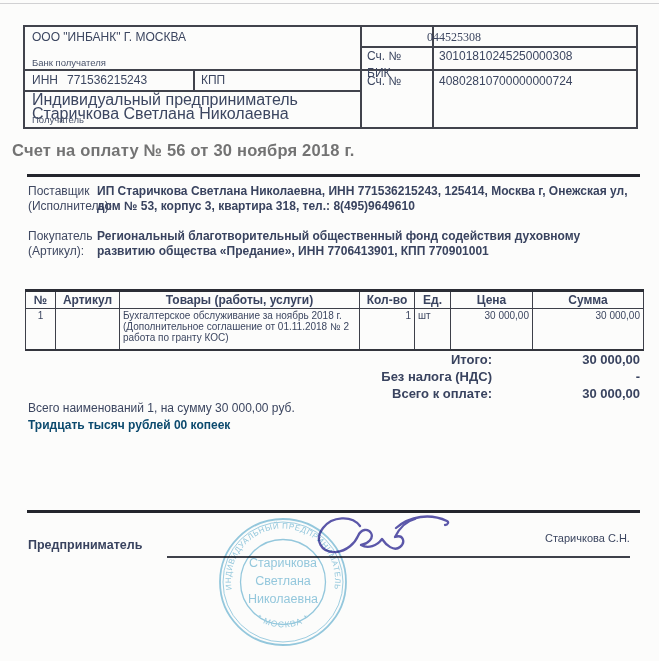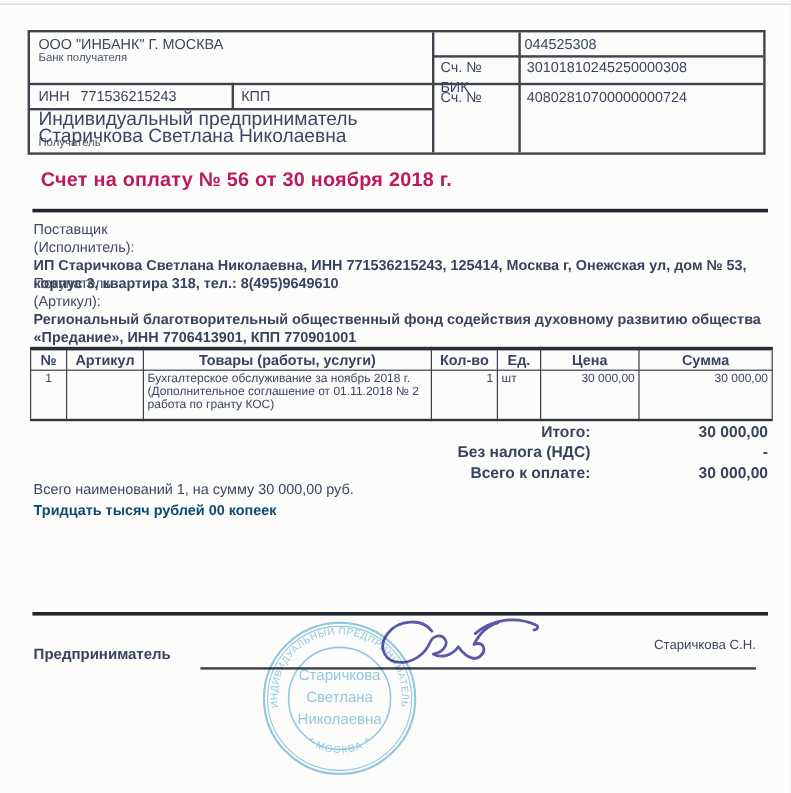--- a/index.html
+++ b/index.html
@@ -14,25 +14,25 @@
   .scan-artifact { left:0; top:3px; width:659px; height:1px; background:rgba(110,110,120,.30); }
 
   
   .bank-table { left:23px; top:25px; width:615px; height:104px; border:2px solid #41434c; }
   .bank-table .cellline { position:absolute; background:#41434c; }
   .bt-text { position:absolute; font-size:12px; line-height:14px; white-space:nowrap; }
   .bt-small { position:absolute; font-size:9.5px; line-height:11px; color:#49536b; }
   .bt-wrap { position:absolute; font-size:16px; line-height:13.5px; white-space:normal; }
 
   
-  .doc-title { left:34px; top:141px; font-size:16.5px; font-weight:bold; color:#be185d; letter-spacing:.2px; }
+  .doc-title { left:12px; top:141px; font-size:16.5px; font-weight:bold; color:#737373; letter-spacing:.2px; }
   .rule { background:#23252c; }
 
   
-  .party { display:flex; font-size:12px; line-height:15px;flex-direction:column; }
+  .party { display:flex; font-size:12px; line-height:15px; }
   .party .plabel { width:69px; flex:none; color:#404962; }
   .party .pvalue { font-weight:bold; color:#39435f; }
 
   
   table.items { border-collapse:collapse; table-layout:fixed; width:618px; }
   table.items, table.items th, table.items td { border:1.5px solid #3d3f49; }
   table.items { border-top:3px solid #2b2d35; border-bottom:2px solid #33353d; }
   table.items th { font-size:12px; font-weight:bold; height:18px; padding:1px 2px; color:#39435f; }
   table.items td { font-size:10px; vertical-align:top; padding:1px 3px; height:41px; color:#3c4660; }
   td.c { text-align:center; font-size:11px; }
@@ -64,29 +64,29 @@
   <div class="abs bank-table">
 
     <div class="cellline" style="left:335px; top:0; width:1.5px; height:100px;"></div>
     <div class="cellline" style="left:407px; top:0; width:1.5px; height:100px;"></div>
     <div class="cellline" style="left:0; top:42px; width:611px; height:1.5px;"></div>
     <div class="cellline" style="left:0; top:63px; width:335px; height:1.5px;"></div>
     <div class="cellline" style="left:168px; top:42px; width:1.5px; height:21px;"></div>
     <div class="cellline" style="left:335px; top:19px; width:276px; height:1.5px;"></div>
 
     <div class="bt-text" style="left:7px; top:3px;">ООО "ИНБАНК" Г. МОСКВА</div>
-    <div class="bt-small" style="left:7px; top:16px;text-align:center;">Банк получателя</div>
+    <div class="bt-small" style="left:7px; top:30px;text-align:center;">Банк получателя</div>
     <div class="bt-text" style="left:7px; top:46px;">ИНН</div>
     <div class="bt-text" style="left:42px; top:46px;">771536215243</div>
     <div class="bt-text" style="left:176px; top:46px;">КПП</div>
     <div class="bt-wrap" style="left:7px; top:66px; width:320px;">Индивидуальный предприниматель Старичкова Светлана Николаевна</div>
     <div class="bt-small" style="left:7px; bottom:2px;">Получатель</div>
 
     <div class="bt-text" style="left:342px; top:3px;margin-top:36px;">БИК</div>
-    <div class="bt-text" style="left:412px; top:3px;">044525308</div>
+    <div class="bt-text" style="left:402px; top:3px;font-family:Liberation Serif, serif;">044525308</div>
     <div class="bt-text" style="left:342px; top:22px;">Сч. №</div>
     <div class="bt-text" style="left:414px; top:22px;">30101810245250000308</div>
     <div class="bt-text" style="left:342px; top:47px;">Сч. №</div>
     <div class="bt-text" style="left:414px; top:47px;">40802810700000000724</div>
   </div>
 
   <div class="abs doc-title">Счет на оплату № 56 от 30 ноября 2018 г.</div>
   <div class="abs rule" style="left:27px; top:174px; width:613px; height:3px;"></div>
 
   <div class="abs party" style="left:28px; top:184px; width:612px;">

